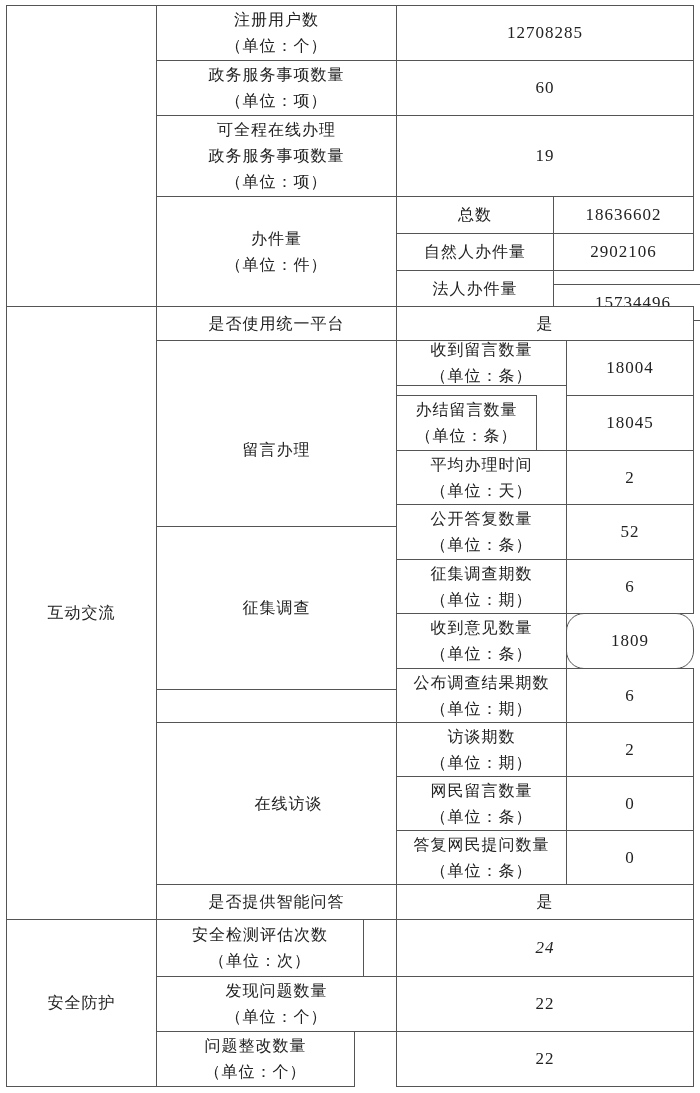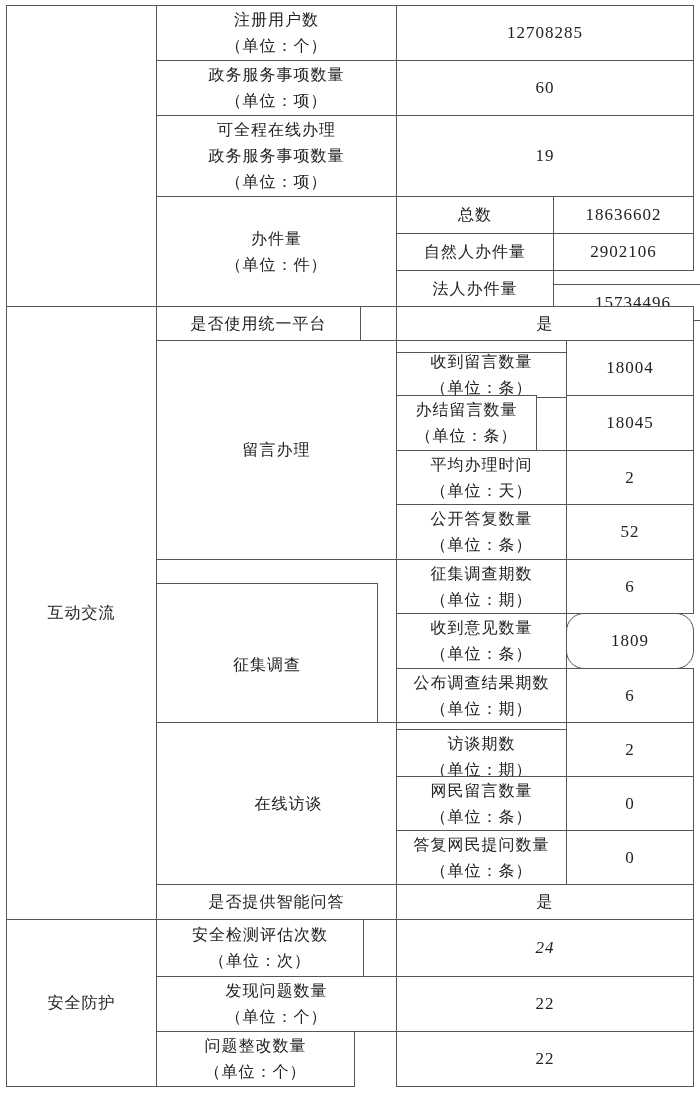--- a/index.html
+++ b/index.html
@@ -63,31 +63,31 @@
   <span class="t">法人办件量</span>
 </div>
 <div class="c" style="left:553px;top:284px;width:160px;height:37px;">
   <span class="t num">15734496</span>
 </div>
 
 <div class="c" style="left:6px;top:306px;width:151px;height:614px;">
   <span class="t">互动交流</span>
 </div>
 
-<div class="c" style="left:156px;top:306px;width:205px;height:35px;">
+<div class="c" style="left:156px;top:306px;width:241px;height:35px;">
   <span class="t">是否使用统一平台</span>
 </div>
 <div class="c" style="left:396px;top:306px;width:298px;height:35px;">
   <span class="t">是</span>
 </div>
 
 <div class="c" style="left:156px;top:340px;width:241px;height:220px;">
   <span class="t">留言办理</span>
 </div>
-<div class="c" style="left:396px;top:352px;width:171px;height:46px;">
+<div class="c" style="left:396px;top:340px;width:171px;height:46px;">
   <span class="t">收到留言数量
 （单位：条）</span>
 </div>
 <div class="c" style="left:566px;top:340px;width:128px;height:56px;">
   <span class="t num">18004</span>
 </div>
 <div class="c" style="left:396px;top:395px;width:141px;height:56px;">
   <span class="t">办结留言数量
 （单位：条）</span>
 </div>
@@ -102,21 +102,21 @@
   <span class="t num">2</span>
 </div>
 <div class="c" style="left:396px;top:504px;width:171px;height:56px;">
   <span class="t">公开答复数量
 （单位：条）</span>
 </div>
 <div class="c" style="left:566px;top:504px;width:128px;height:56px;">
   <span class="t num">52</span>
 </div>
 
-<div class="c" style="left:156px;top:583px;width:222px;height:164px;">
+<div class="c" style="left:156px;top:526px;width:241px;height:164px;">
   <span class="t">征集调查</span>
 </div>
 <div class="c" style="left:396px;top:559px;width:171px;height:55px;">
   <span class="t">征集调查期数
 （单位：期）</span>
 </div>
 <div class="c" style="left:566px;top:559px;width:128px;height:55px;">
   <span class="t num">6</span>
 </div>
 <div class="c" style="left:396px;top:613px;width:171px;height:56px;">
@@ -130,21 +130,21 @@
   <span class="t">公布调查结果期数
 （单位：期）</span>
 </div>
 <div class="c" style="left:566px;top:668px;width:128px;height:55px;">
   <span class="t num">6</span>
 </div>
 
 <div class="c" style="left:156px;top:722px;width:241px;height:163px;padding-left:24px;">
   <span class="t">在线访谈</span>
 </div>
-<div class="c" style="left:396px;top:722px;width:171px;height:55px;margin-top:7px;">
+<div class="c" style="left:396px;top:722px;width:171px;height:55px;">
   <span class="t">访谈期数
 （单位：期）</span>
 </div>
 <div class="c" style="left:566px;top:722px;width:128px;height:55px;">
   <span class="t num">2</span>
 </div>
 <div class="c" style="left:396px;top:776px;width:171px;height:55px;">
   <span class="t">网民留言数量
 （单位：条）</span>
 </div>

